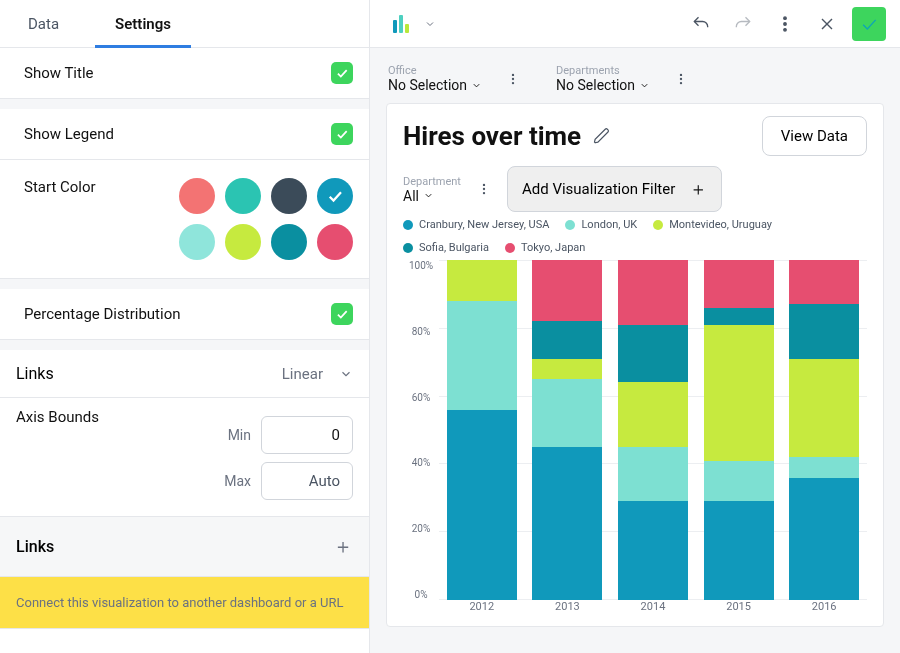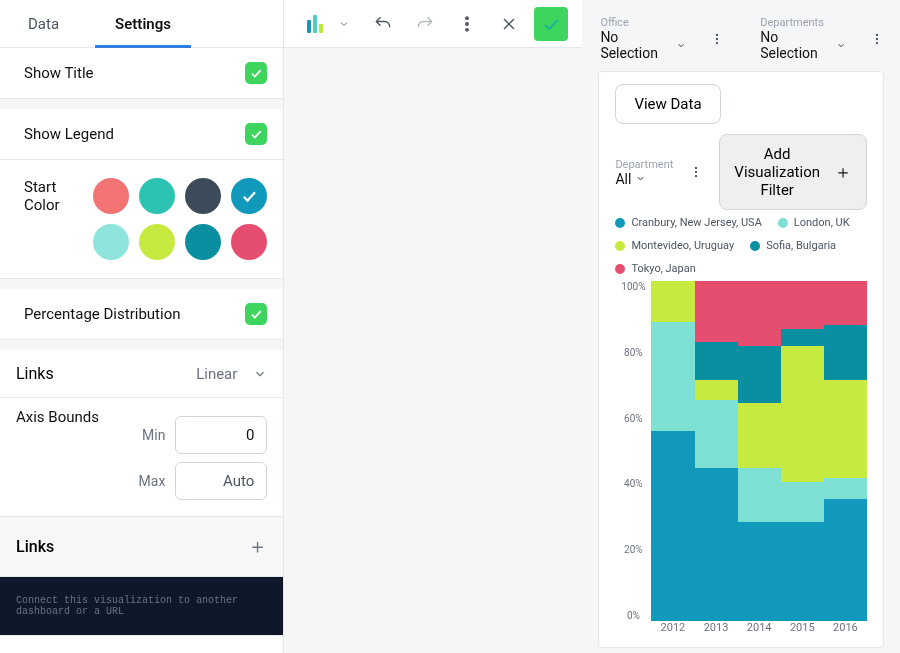--- a/index.html
+++ b/index.html
@@ -41,23 +41,23 @@
   .chev{width:14px;height:14px;stroke:#6b7280;stroke-width:2;fill:none;}
   .bounds{background:#fff;padding:10px 16px 16px;border-bottom:1px solid var(--border);}
   .bound-line{display:flex;align-items:center;justify-content:flex-end;gap:10px;margin-top:8px;}
   .bound-line .bl{font-size:14px;color:#6b7280;width:30px;text-align:right;}
   .bound-input{width:92px;height:38px;border:1px solid #d1d5db;border-radius:6px;text-align:right;padding:0 12px;font-size:15px;color:#111;}
   .bound-static{width:92px;height:38px;border:1px solid #d1d5db;border-radius:6px;display:flex;align-items:center;justify-content:flex-end;padding:0 12px;font-size:15px;color:#4b5563;}
   .bounds-label{font-size:15px;color:#111;}
   .bounds-wrap{display:flex;justify-content:space-between;align-items:flex-start;}
   .links-head{display:flex;align-items:center;justify-content:space-between;padding:16px;background:#f6f7f8;border-bottom:1px solid var(--border);}
   .links-head .plus{font-size:20px;color:#6b7280;cursor:pointer;}
-  .links-desc{padding:18px 16px;color:#6b7280;font-size:10px;background:#0f172a;border-bottom:1px solid var(--border);font-family:Liberation Mono, monospace;}
+  .links-desc{padding:18px 16px;color:#6b7280;font-size:13px;background:#fde047;border-bottom:1px solid var(--border);}
   
-  .main{flex:1;display:flex;flex-direction:row;}
+  .main{flex:1;display:flex;flex-direction:column;}
   .toolbar{height:48px;background:#fff;border-bottom:1px solid var(--border);display:flex;align-items:center;padding:0 14px;gap:8px;}
   .toolbar-left{display:flex;align-items:center;gap:6px;}
   .toolbar-spacer{flex:1;}
   .iconbtn{width:34px;height:34px;display:flex;align-items:center;justify-content:center;cursor:pointer;border-radius:4px;color:#4b5563;}
   .iconbtn svg{width:20px;height:20px;stroke:#4b5563;stroke-width:1.6;fill:none;}
   .iconbtn.check svg{stroke:#0ea5b7;}
   .chart-icon{display:flex;gap:2px;align-items:flex-end;height:18px;}
   .chart-icon span{width:4px;border-radius:1px;}
   .chart-icon span:nth-child(1){height:13px;background:#1099bb;}
   .chart-icon span:nth-child(2){height:18px;background:#4dd0c0;}
@@ -263,20 +263,26 @@
                 <circle cx="12" cy="5" r="2" fill="#4b5563"></circle>
                 <circle cx="12" cy="12" r="2" fill="#4b5563"></circle>
                 <circle cx="12" cy="19" r="2" fill="#4b5563"></circle>
               </svg>
           </div>
         </div>
       </div>
 
       <div class="card">
         <div class="title-row">
+          <div class="chart-title">
+            <span>Hires over time</span>
+            <svg class="pencil" viewBox="0 0 24 24">
+                <path d="M3 21l3.5-.8L20 6.7a2 2 0 0 0 0-2.8l-.9-.9a2 2 0 0 0-2.8 0L2.8 16.5 2 20z"></path>
+              </svg>
+          </div>
           <button class="viewdata">View Data</button>
         </div>
         <div class="filter-row">
           <div class="dept">
             <span class="dept-label">Department</span>
             <span class="dept-val">
                 <span>All</span>
                 <svg class="sel-chev" viewBox="0 0 24 24">
                   <polyline points="6 9 12 15 18 9"></polyline>
                 </svg>

